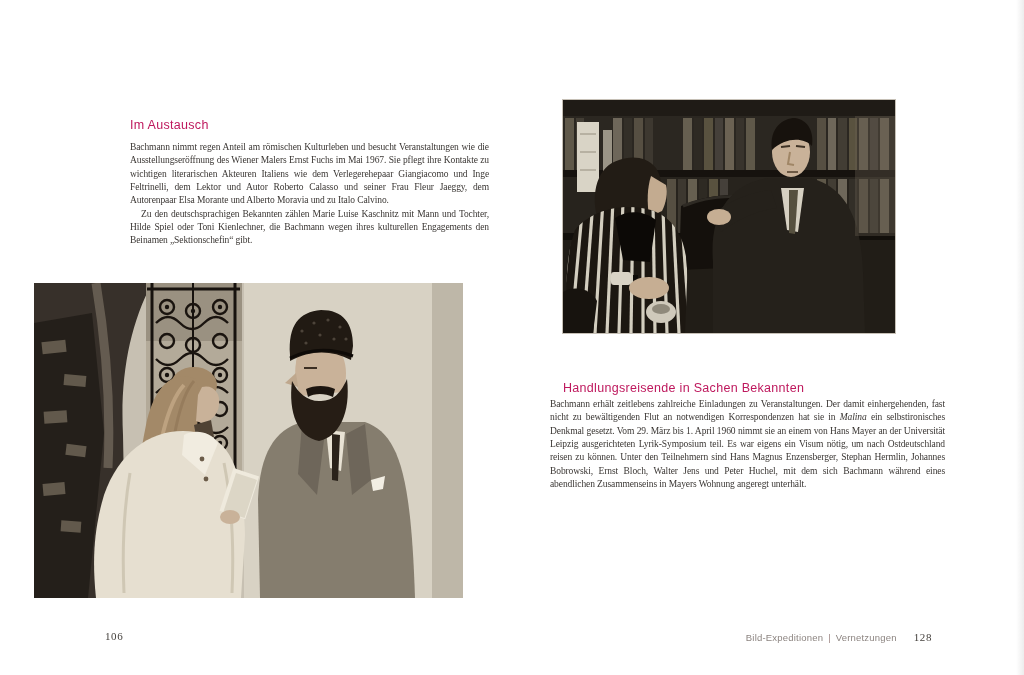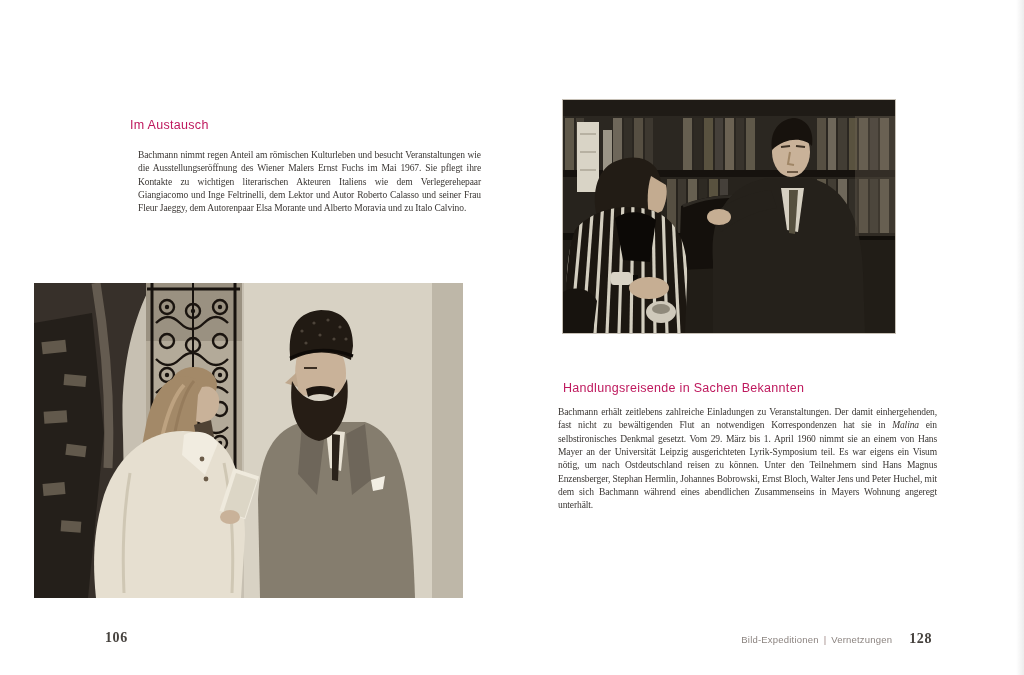--- a/index.html
+++ b/index.html
@@ -20,31 +20,30 @@
   }
   #heading-left{left:130px;top:108px;}
   #heading-right{left:563px;top:371px;}
   .bodytext{
     position:absolute;
     font-size:9.5px;line-height:13.35px;letter-spacing:-0.1px;
     color:#3a3633;text-align:justify;
   }
   #body-left{left:130px;top:141px;width:359px;}
   #body-right{left:550px;top:398px;width:395px;}
-  .bodytext p{margin:8px;}
+  .bodytext p{margin:0;}
   .bodytext p.indent{text-indent:11px;}
   .bodytext em{font-style:italic;}
   figure{margin:0;padding:0;position:absolute;}
   #photo-left{left:34px;top:283px;width:429px;height:315px;}
   #photo-right{left:563px;top:100px;width:332px;height:233px;box-shadow:0 0 0 1px #c6c0b6;}
   figure svg{display:block;width:100%;height:100%;}
   .pagenum{
-    position:absolute;color:#45413d;font-size:14px;letter-spacing:0.6px;
+    position:absolute;color:#45413d;font-size:11px;letter-spacing:0.6px;
     font-family:"Liberation Serif", serif;
-    font-weight:bold;
   }
   #pagenum-left{left:105px;top:630px;}
   .footer-right{
     position:absolute;left:562px;top:631px;width:370px;
     display:flex;justify-content:flex-end;align-items:baseline;
   }
   .footer-label{
     font-family:"Liberation Sans", sans-serif;
     font-size:9.5px;color:#8c8480;letter-spacing:0.2px;white-space:nowrap;
   }
@@ -53,20 +52,21 @@
 </style>
 </head>
 <body>
 
 <div class="page-edge"></div>
 
 <h2 class="heading" id="heading-left">Im Austausch</h2>
 
 <div class="bodytext" id="body-left">
   <p>Bachmann nimmt regen Anteil am römischen Kulturleben und besucht Veranstaltungen wie die Ausstellungseröffnung des Wiener Malers Ernst Fuchs im Mai 1967. Sie pflegt ihre Kontakte zu wichtigen literarischen Akteuren Italiens wie dem Verlegerehepaar Giangiacomo und Inge Feltrinelli, dem Lektor und Autor Roberto Calasso und seiner Frau Fleur Jaeggy, dem Autorenpaar Elsa Morante und Alberto Moravia und zu Italo Calvino.</p>
+  <p class="indent">Zu den deutschsprachigen Bekannten zählen Marie Luise Kaschnitz mit Mann und Tochter, Hilde Spiel oder Toni Kienlechner, die Bachmann wegen ihres kulturellen Engagements den Beinamen „Sektionschefin“ gibt.</p>
 </div>
 
 <figure id="photo-left" aria-label="Schwarz-weiß-Fotografie: Frau mit langem Haar und hellem Cape im Gespräch mit bärtigem Mann mit dunkler Kappe und Tweedanzug vor schmiedeeisernem Gitter">
   <svg viewBox="0 0 429 315" preserveAspectRatio="none" role="img">
     <rect x="0" y="0" width="429" height="315" fill="#c7c0b2"></rect>
     <rect x="210" y="0" width="219" height="315" fill="#d8d2c4"></rect>
     <rect x="398" y="0" width="31" height="315" fill="#beb7a8"></rect>
 
     <path d="M0,0 L118,0 C96,42 86,92 89,152 L92,315 L0,315 Z" fill="#37302a"></path>
     <path d="M0,40 L58,30 L70,150 L54,315 L0,315 Z" fill="#241f1a"></path>

